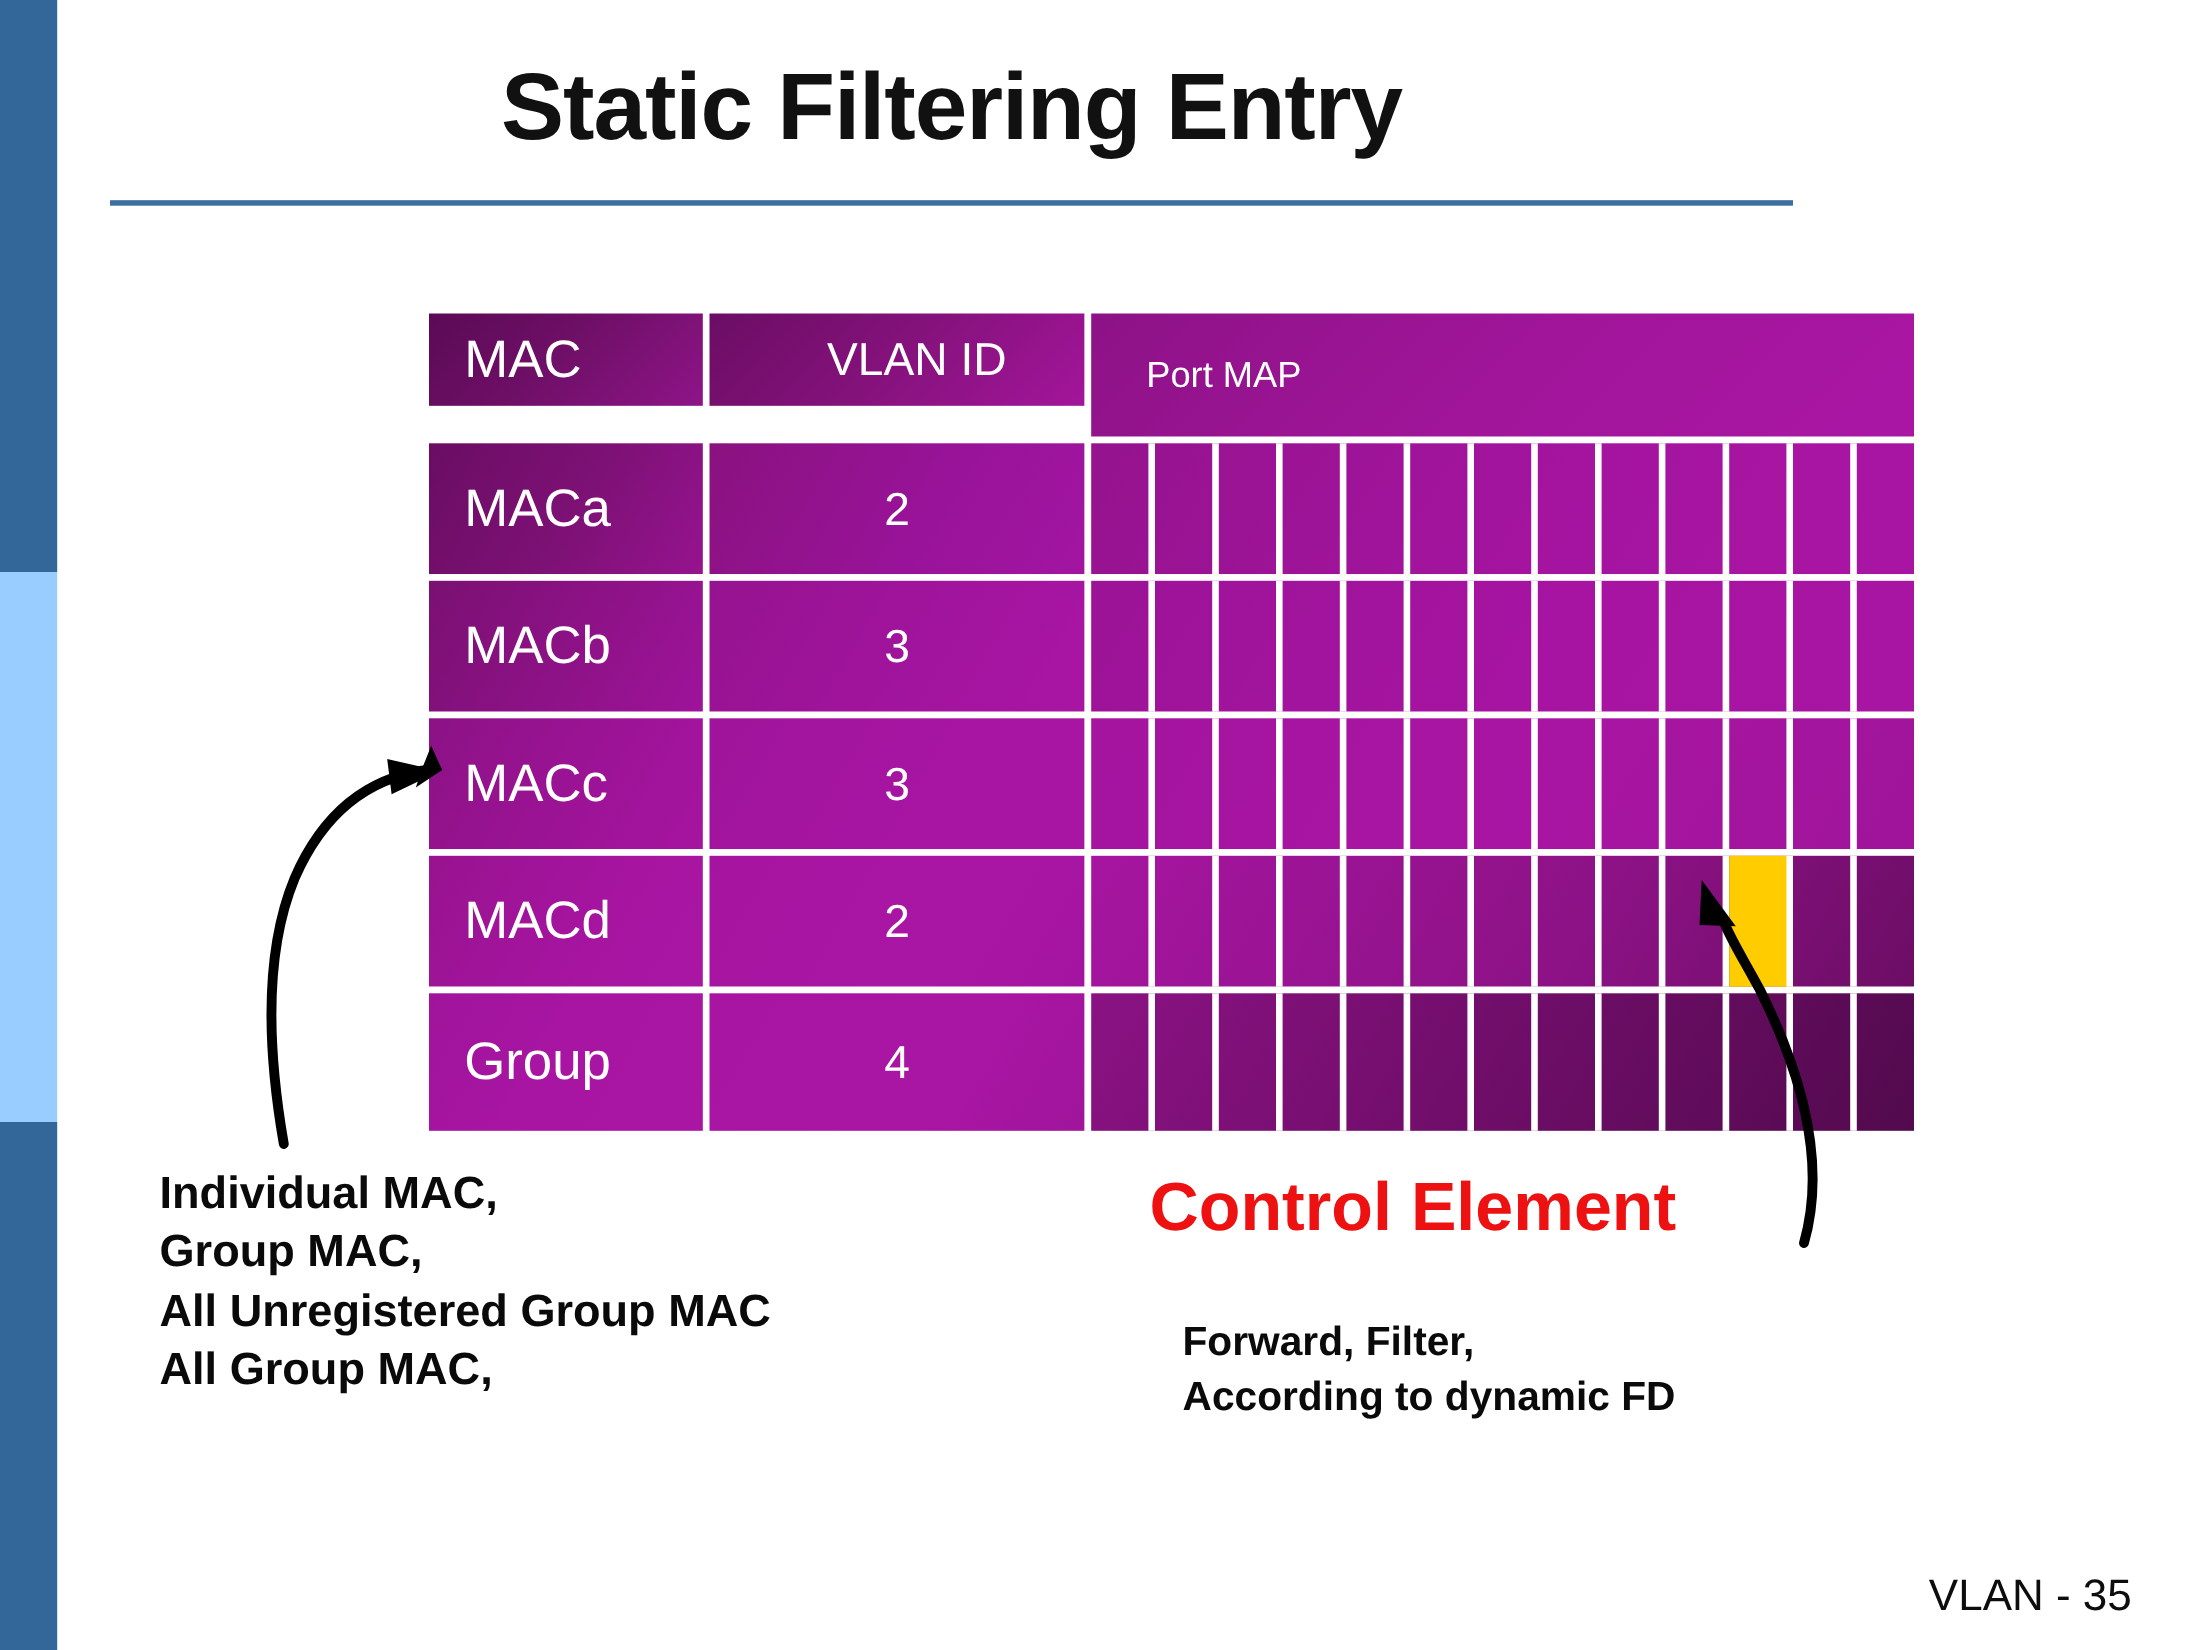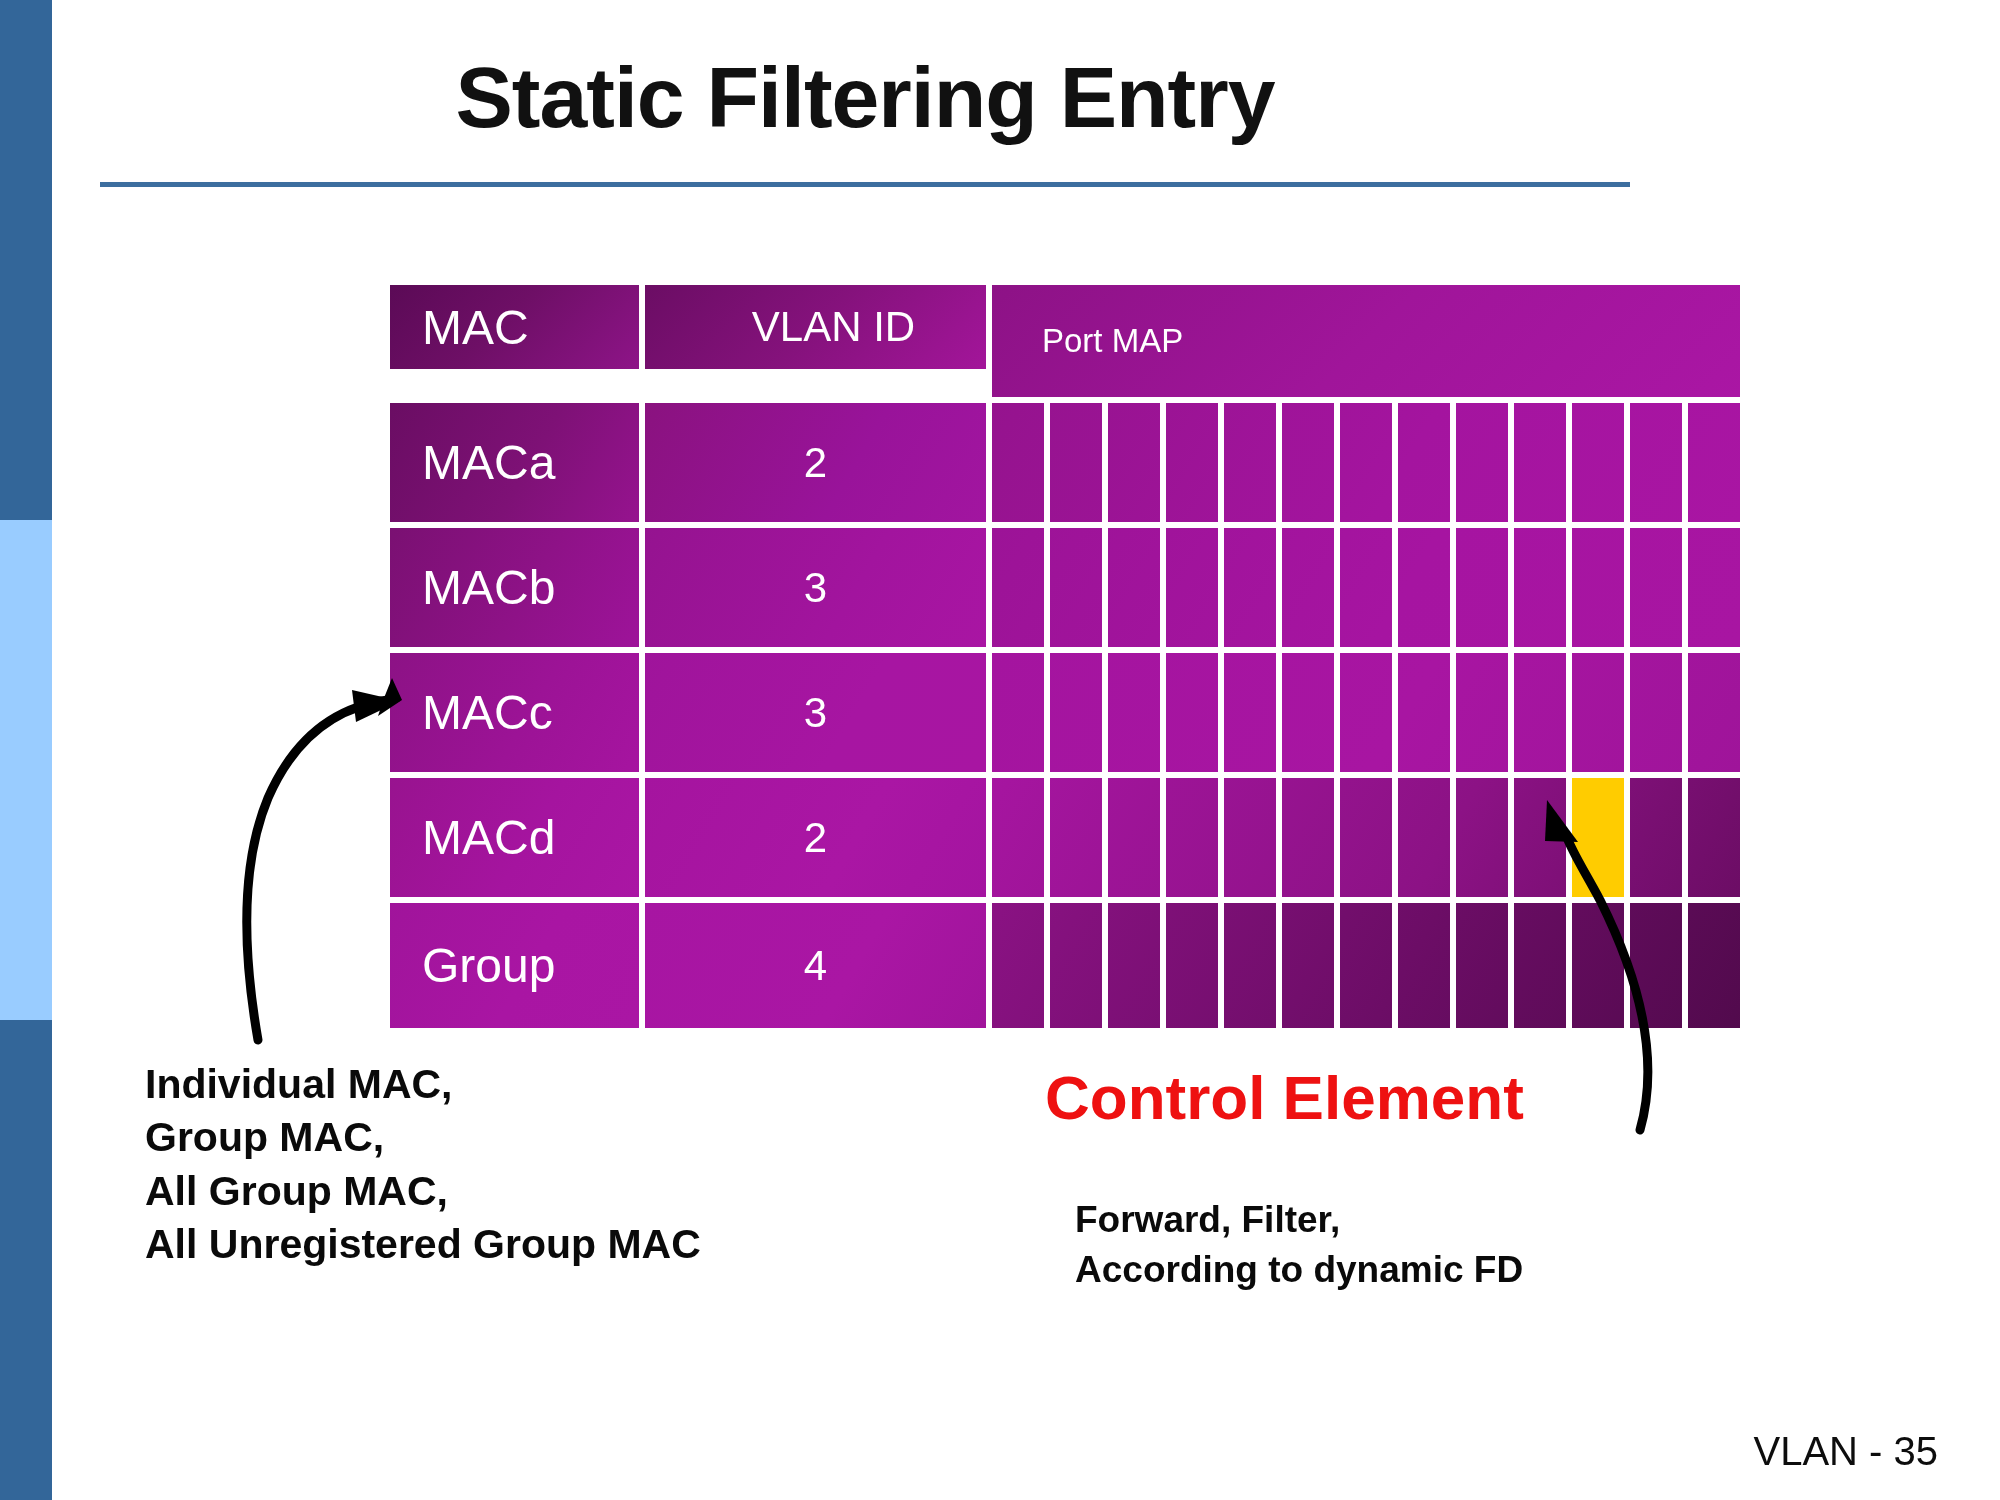--- a/index.html
+++ b/index.html
@@ -330,22 +330,22 @@
         <div class="port-cell"></div>
         <div class="port-cell"></div>
       </div>
   </div>
 
 </div>
 
 <div id="left-note">
   <div>Individual MAC,</div>
   <div>Group MAC,</div>
+  <div>All Unregistered Group MAC</div>
   <div>All Group MAC,</div>
-  <div>All Unregistered Group MAC</div>
 </div>
 
 <div id="control-element">Control Element</div>
 
 <div id="ce-note">
   <div>Forward,  Filter,</div>
   <div>According to dynamic FD</div>
 </div>
 
 <div id="footer">VLAN - 35</div>

